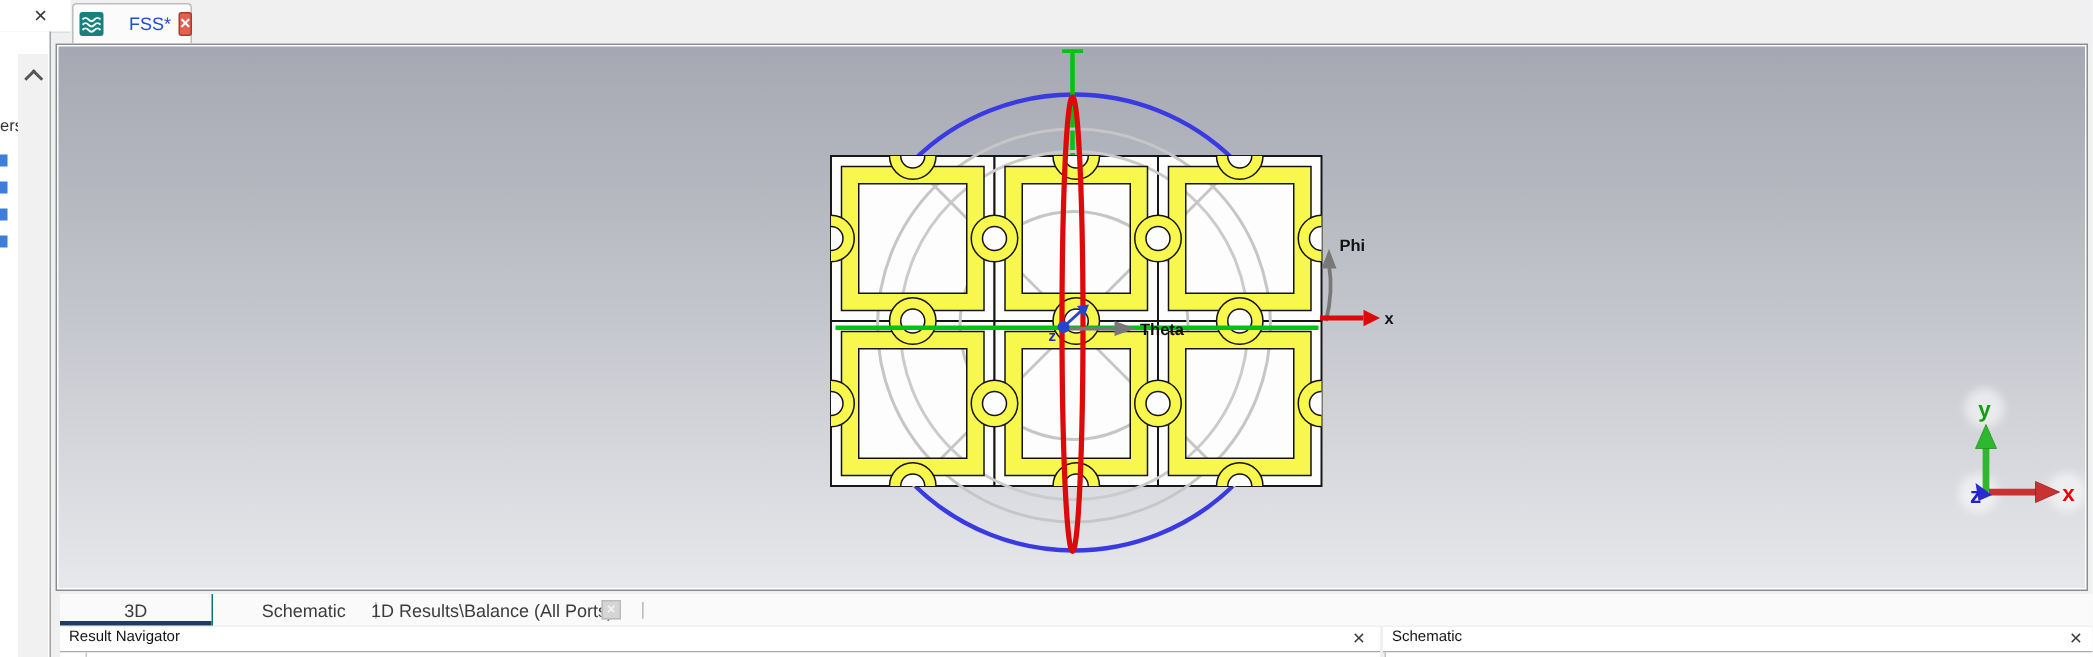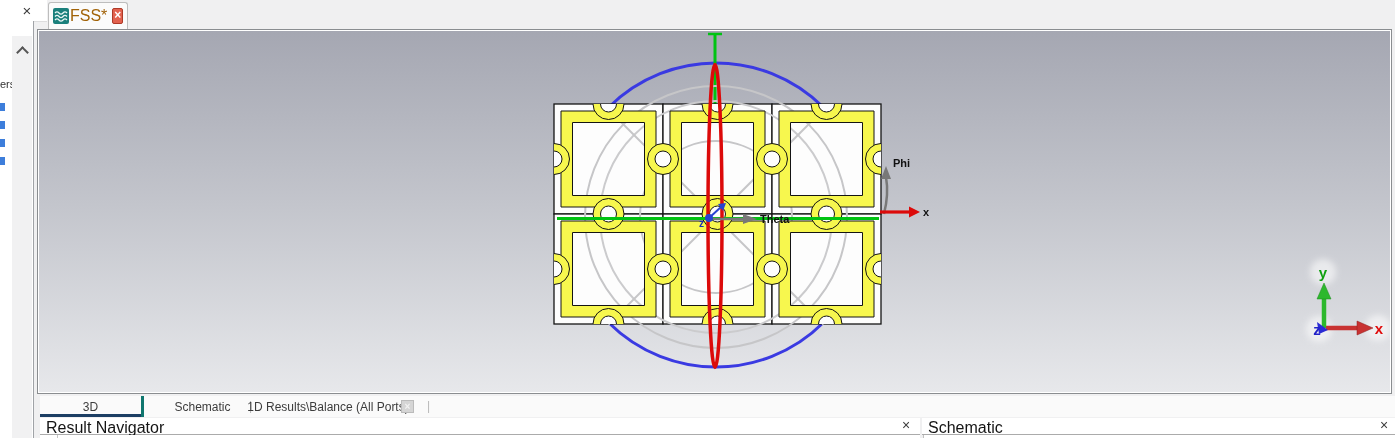--- a/index.html
+++ b/index.html
@@ -10,21 +10,21 @@
 
   
   #topbar{left:0;top:0;width:1395px;height:29px;background:#F0F0F1;}
   #topleft-white{left:0;top:0;width:47px;height:21px;background:#FFFFFF;border-bottom:1px solid #DDDDDE;}
   #panel-close-x{left:18px;top:2px;width:18px;height:18px;color:#3C3C3C;font-size:15px;
                  line-height:18px;text-align:center;cursor:pointer;}
   #doc-tab{left:48px;top:2px;width:80px;height:27px;background:#FBFBFB;
            border:1px solid #BDBDBD;border-bottom:none;border-radius:3px 3px 0 0;
            display:flex;align-items:center;padding:0 4px;box-sizing:border-box;}
   #doc-tab-icon{width:16px;height:16px;background:#1B807C;border-radius:2px;flex:0 0 16px;}
-  #doc-tab-label{font-size:16px;color:#a16207;margin:0 5px 0 1px;white-space:nowrap;}
+  #doc-tab-label{font-size:12px;color:#1d4ed8;margin:0 5px 0 17px;white-space:nowrap;}
   #doc-tab-close{width:14px;height:14px;background:#E2614E;border:1px solid #AE3A28;border-radius:2px;
                  color:#FFFFFF;font-size:12px;font-weight:bold;line-height:12px;text-align:center;cursor:pointer;}
 
   
   #left-panel{left:0;top:21px;width:33px;height:417px;background:#FFFFFF;}
   #left-clipped-text{left:0;top:57px;font-size:11px;color:#333;}
   .blue-frag{width:5px;height:8px;background:#3D7EDB;left:0;}
   #left-scrollbar{left:12px;top:15px;width:20px;height:402px;background:#F1F1F2;}
   #scroll-up-btn{left:4px;top:8px;width:12px;height:12px;cursor:pointer;}
   #scroll-up-btn .chev{position:absolute;left:2px;top:4px;width:7px;height:7px;
@@ -36,36 +36,36 @@
             box-sizing:border-box;background:#FFFFFF;}
   #viewport-inner{position:absolute;left:1px;top:1px;width:1351px;height:361px;
             background:linear-gradient(180deg,#A5A7B2 0%,#C3C5CC 48%,#E7E8EB 100%);}
   #scene{position:absolute;left:0;top:0;}
   svg text{font-family:"Liberation Sans",sans-serif;}
 
   
   #viewtabs{left:40px;top:396px;width:1355px;height:21px;background:#FAFAFA;}
   .vtab{position:absolute;top:0;height:21px;font-size:12px;color:#3C3C3C;
         display:flex;align-items:center;justify-content:center;cursor:pointer;}
-  #tab-3d{left:0;width:101px;border-right:3px solid #0f766e;}
+  #tab-3d{left:0;width:101px;border-right:1px solid #0f766e;}
   #tab-3d-underline{position:absolute;left:0;bottom:0;width:101px;height:3px;background:#1C3E63;}
   #tab-schematic{left:101px;width:123px;}
   .tabsep{position:absolute;top:3px;font-size:12px;color:#B9B9B9;}
   #sep1{left:209px;}
   #sep2{left:387px;}
   #tab-1d{left:216px;width:144px;white-space:nowrap;}
   #tab-1d-close{position:absolute;left:361px;top:4px;width:13px;height:13px;background:#D5D5D5;
         border:1px solid #BBBBBB;box-sizing:border-box;color:#F2F2F2;font-size:10px;font-weight:bold;
         line-height:11px;text-align:center;cursor:pointer;}
 
   
   .phead{top:418px;height:16px;background:#FFFFFF;border-bottom:1px solid #ABABAB;}
   #phead-left{left:40px;width:880px;}
   #phead-right{left:922px;width:473px;}
-  .phead .ptitle{position:absolute;left:6px;top:1px;font-size:16px;color:#141414;white-space:nowrap;}
+  .phead .ptitle{position:absolute;left:6px;top:1px;font-size:10px;color:#141414;white-space:nowrap;}
   .phead .pclose{position:absolute;top:0px;width:14px;height:14px;color:#3C3C3C;font-size:14px;
         line-height:15px;text-align:center;cursor:pointer;}
   #phead-left .pclose{right:7px;}
   #phead-right .pclose{right:4px;}
   #phead-divider{left:920px;top:418px;width:2px;height:20px;background:#F0F0F1;}
 
   
   #pcontent-left{left:40px;top:435px;width:880px;height:3px;background:#FFFFFF;}
   #pcontent-tick{left:57px;top:435px;width:1px;height:3px;background:#C8C8C8;}
   #pcontent-right{left:923px;top:435px;width:472px;height:3px;background:#FFFFFF;border-left:1px solid #C0C0C0;}

